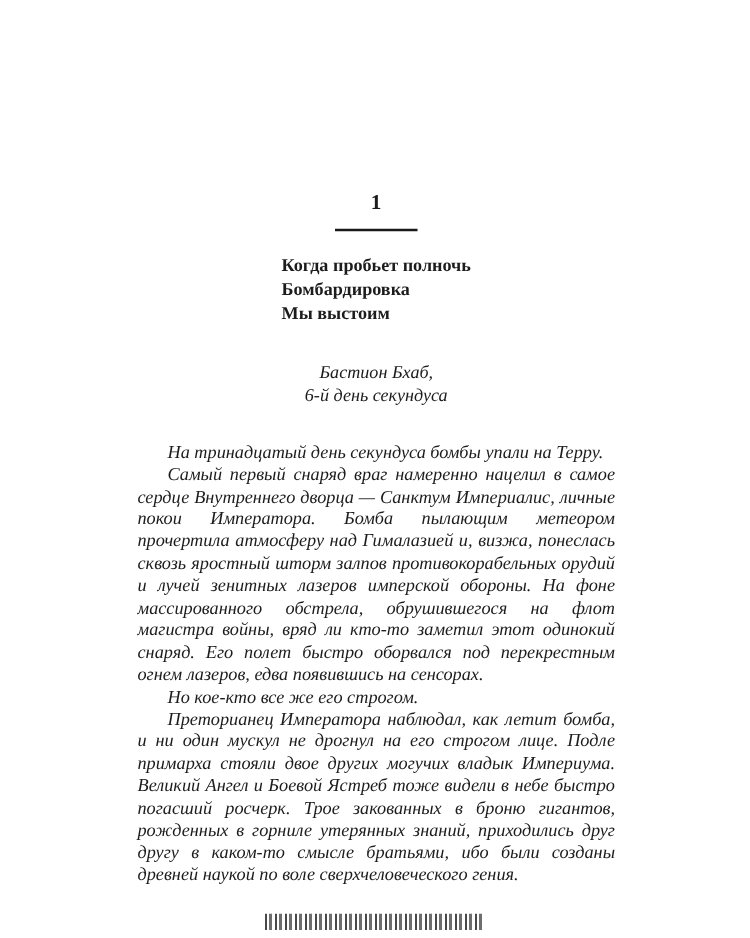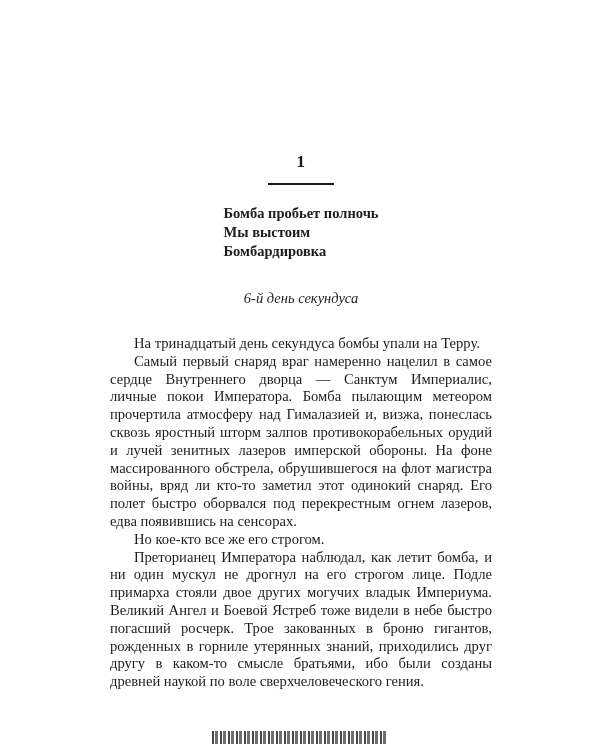--- a/index.html
+++ b/index.html
@@ -57,20 +57,21 @@
   .body-text {
     margin-top: 27px;
     font-size: 14.6px;
     line-height: 17.8px;
     text-align: justify;
   }
   .body-text p {
     margin: 0;
     padding: 0;
     text-indent: 24px;
+    font-style: italic;
   }
   .barcode-strip {
     position: absolute;
     left: 50%;
     bottom: 6px;
     transform: translateX(-50%);
     width: 176px;
     height: 13px;
     background: repeating-linear-gradient(
       90deg,
@@ -87,27 +88,28 @@
 <body>
 
 <div class="page">
 
   <div class="chapter-number">1</div>
 
   <div class="chapter-rule"></div>
 
   <div class="epigraph-wrap">
     <div class="epigraph">
-      <div>Бомба пробьет полночь</div>
+      <div>Когда пробьет полночь</div>
+      <div>Бомбардировка</div>
       <div>Мы выстоим</div>
-      <div>Бомбардировка</div>
     </div>
   </div>
 
   <div class="dateline">
+    <div>Бастион Бхаб,</div>
     <div>6-й день секундуса</div>
   </div>
 
   <div class="body-text">
     <p>На тринадцатый день секундуса бомбы упали на Терру.</p>
     <p>Самый первый снаряд враг намеренно нацелил в самое сердце Внутреннего дворца — Санктум Империалис, личные покои Императора. Бомба пылающим метеором прочертила атмосферу над Гималазией и, визжа, понеслась сквозь яростный шторм залпов противокорабельных орудий и лучей зенитных лазеров имперской обороны. На фоне массированного обстрела, обрушившегося на флот магистра войны, вряд ли кто-то заметил этот одинокий снаряд. Его полет быстро оборвался под перекрестным огнем лазеров, едва появившись на сенсорах.</p>
     <p>Но кое-кто все же его строгом.</p>
     <p>Преторианец Императора наблюдал, как летит бомба, и ни один мускул не дрогнул на его строгом лице. Подле примарха стояли двое других могучих владык Империума. Великий Ангел и Боевой Ястреб тоже видели в небе быстро погасший росчерк. Трое закованных в броню гигантов, рожденных в горниле утерянных знаний, приходились друг другу в каком-то смысле братьями, ибо были созданы древней наукой по воле сверхчеловеческого гения.</p>
   </div>
 

